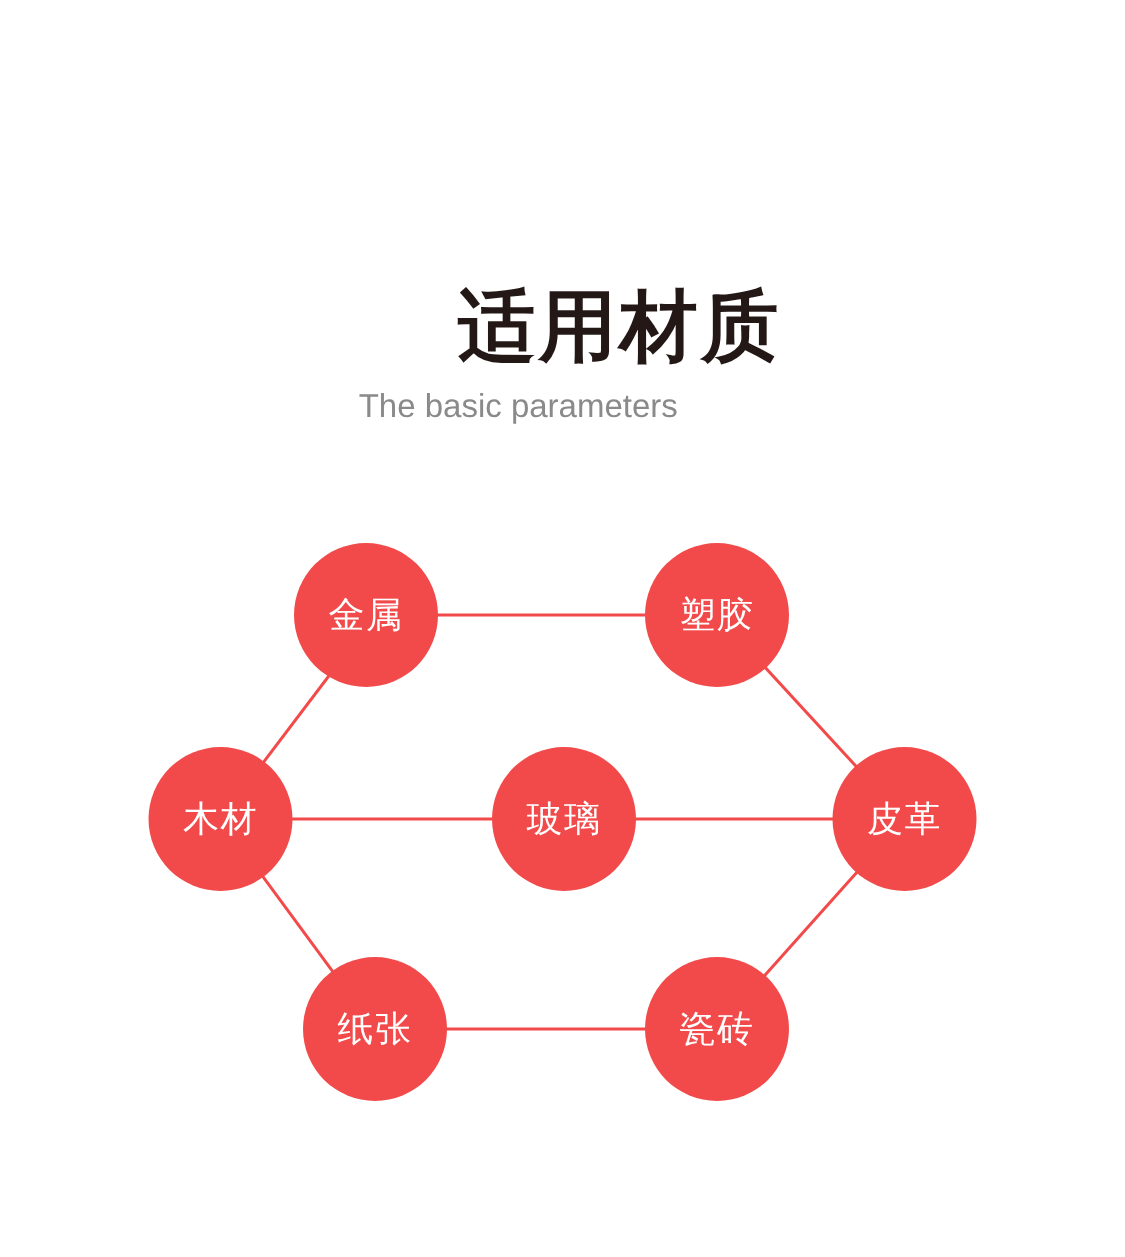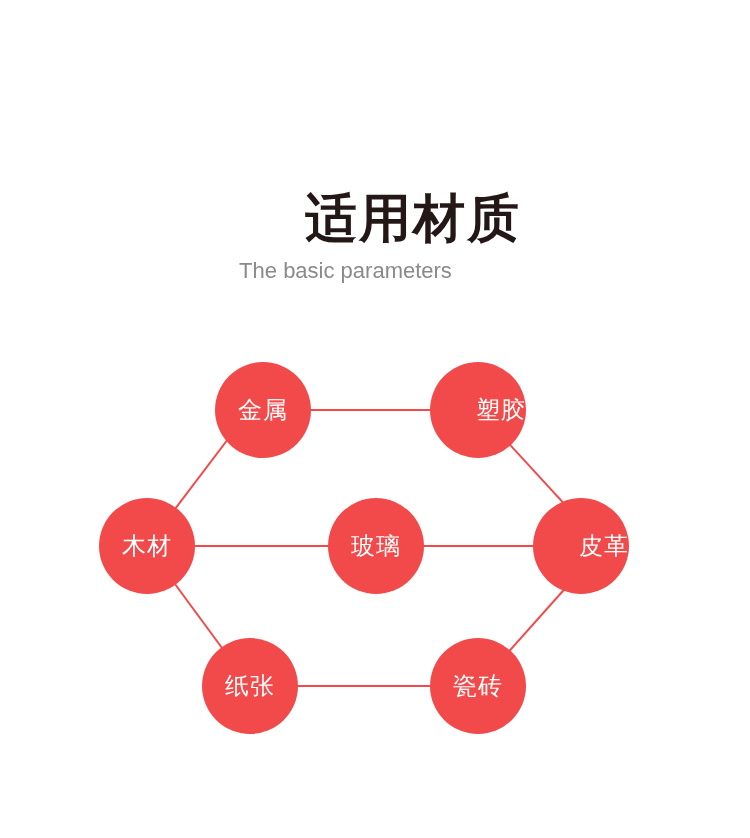--- a/index.html
+++ b/index.html
@@ -26,33 +26,33 @@
     <line x1="147" y1="546" x2="376" y2="546"></line>
     <line x1="376" y1="546" x2="603" y2="546"></line>
     <line x1="250" y1="686" x2="478" y2="686"></line>
     <line x1="250" y1="410" x2="147" y2="546"></line>
     <line x1="147" y1="546" x2="250" y2="686"></line>
     <line x1="478" y1="410" x2="603" y2="546"></line>
     <line x1="603" y1="546" x2="478" y2="686"></line>
   </g>
 </svg>
 
-<div class="node" style="left:215px;top:362px;">
+<div class="node" style="left:196px;top:362px;">
   <span>金属</span>
 </div>
-<div class="node" style="left:430px;top:362px;justify-content:flex-end;">
+<div class="node" style="left:430px;top:362px;">
   <span>塑胶</span>
 </div>
 <div class="node" style="left:99px;top:498px;align-items:center;">
   <span>木材</span>
 </div>
 <div class="node" style="left:328px;top:498px;justify-content:center;">
   <span>玻璃</span>
 </div>
-<div class="node" style="left:533px;top:498px;justify-content:flex-end;">
+<div class="node" style="left:555px;top:498px;">
   <span>皮革</span>
 </div>
 <div class="node" style="left:202px;top:638px;font-family:Liberation Serif, serif;">
   <span>纸张</span>
 </div>
 <div class="node" style="left:430px;top:638px;">
   <span>瓷砖</span>
 </div>
 
 </body></html>

